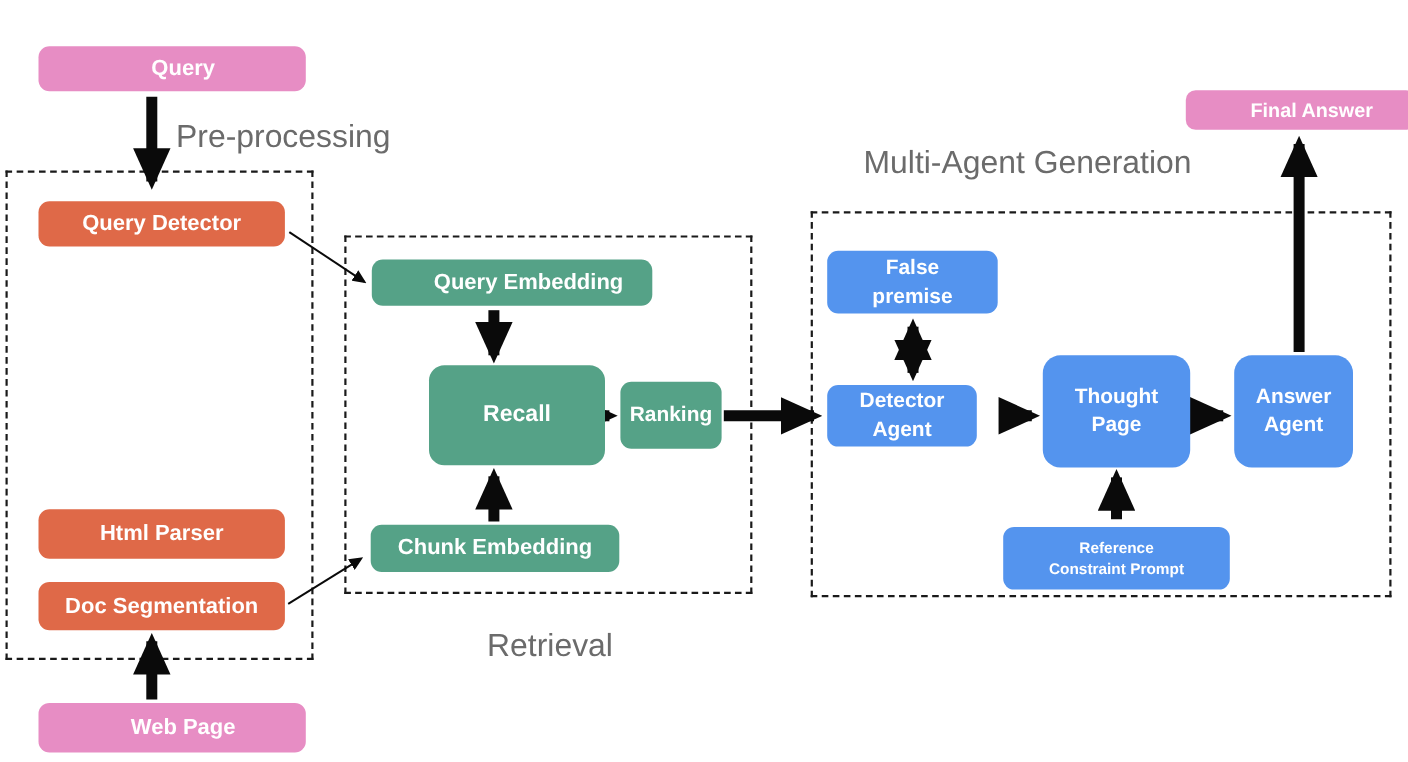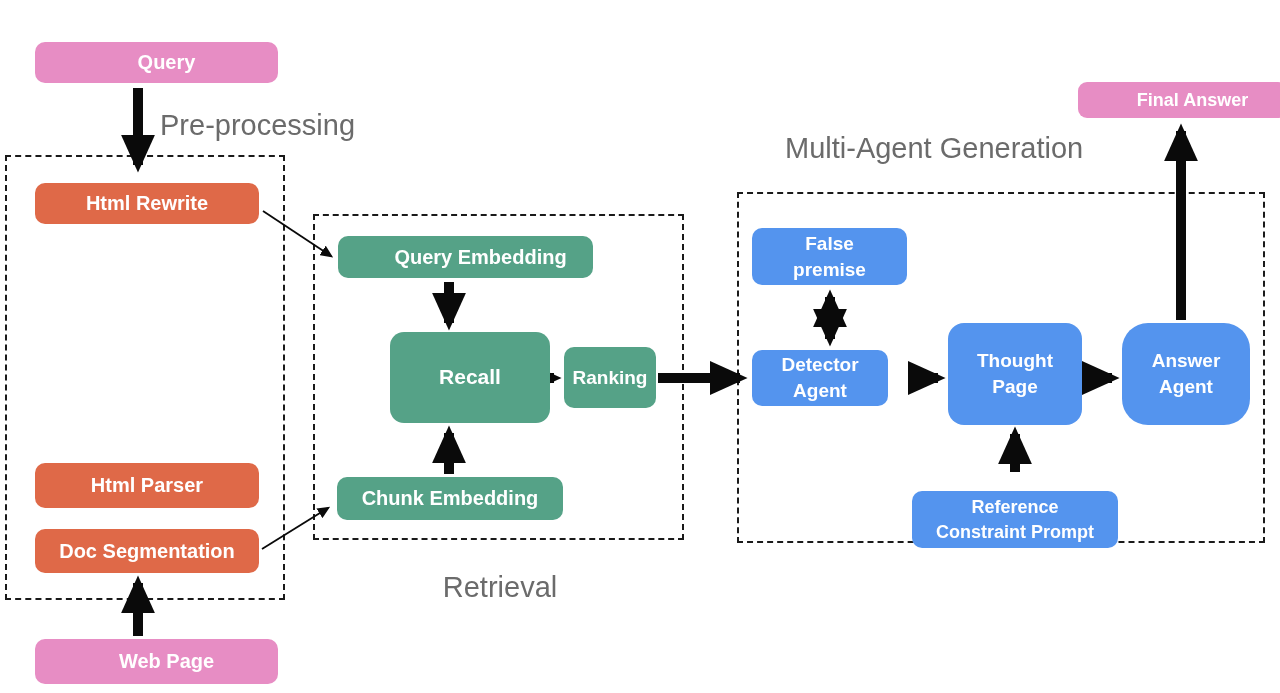--- a/index.html
+++ b/index.html
@@ -70,36 +70,36 @@
     <line x1="1084" y1="378" x2="1112" y2="378" stroke="#0a0a0a" stroke-width="10" marker-end="url(#head)"></line>
     <line x1="1015" y1="472" x2="1015" y2="434" stroke="#0a0a0a" stroke-width="10" marker-end="url(#head)"></line>
     <line x1="830" y1="297" x2="830" y2="339" stroke="#0a0a0a" stroke-width="10" marker-start="url(#head)" marker-end="url(#head)"></line>
     <line x1="1181" y1="320" x2="1181" y2="131" stroke="#0a0a0a" stroke-width="10" marker-end="url(#head)"></line>
 
     <line x1="263" y1="211" x2="331" y2="256" stroke="#0a0a0a" stroke-width="1.8" marker-end="url(#headThin)"></line>
     <line x1="262" y1="549" x2="328" y2="508" stroke="#0a0a0a" stroke-width="1.8" marker-end="url(#headThin)"></line>
   </svg>
 
   <div class="node pink" style="left:35px;top:42px;width:223px;height:41px;">Query</div>
-  <div class="node orange" style="left:35px;top:183px;width:224px;height:41px;">Html Rewrite</div>
+  <div class="node orange" style="left:35px;top:183px;width:224px;height:41px;">Query Detector</div>
   <div class="node orange" style="left:35px;top:463px;width:224px;height:45px;">Html Parser</div>
   <div class="node orange" style="left:35px;top:529px;width:224px;height:44px;">Doc Segmentation</div>
   <div class="node pink" style="left:35px;top:639px;width:223px;height:45px;">Web Page</div>
 
   <div class="node green" style="left:338px;top:236px;width:225px;height:42px;padding-left:30px;">Query Embedding</div>
   <div class="node green" style="left:390px;top:332px;width:160px;height:91px;border-radius:14px;font-size:21px;">Recall</div>
   <div class="node green" style="left:564px;top:347px;width:92px;height:61px;font-size:19px;">Ranking</div>
   <div class="node green" style="left:337px;top:477px;width:226px;height:43px;">Chunk Embedding</div>
 
   <div class="node blue" style="left:752px;top:228px;width:155px;height:57px;font-size:19px;">False
 premise</div>
   <div class="node blue" style="left:752px;top:350px;width:136px;height:56px;font-size:19px;">Detector
 Agent</div>
   <div class="node blue" style="left:948px;top:323px;width:134px;height:102px;border-radius:16px;font-size:19px;">Thought
 Page</div>
-  <div class="node blue" style="left:1122px;top:323px;width:128px;height:102px;border-radius:26px;font-size:19px;">Answer
+  <div class="node blue" style="left:1122px;top:323px;width:108px;height:102px;border-radius:16px;font-size:19px;">Answer
 Agent</div>
-  <div class="node blue" style="left:912px;top:491px;width:206px;height:57px;font-size:18px;">Reference
+  <div class="node blue" style="left:912px;top:479px;width:206px;height:57px;font-size:14px;">Reference
 Constraint Prompt</div>
 
   <div class="node pink" style="left:1078px;top:82px;width:189px;height:36px;font-size:18px;border-radius:9px;">Final Answer</div>
 
 </div>
 
 </body></html>

